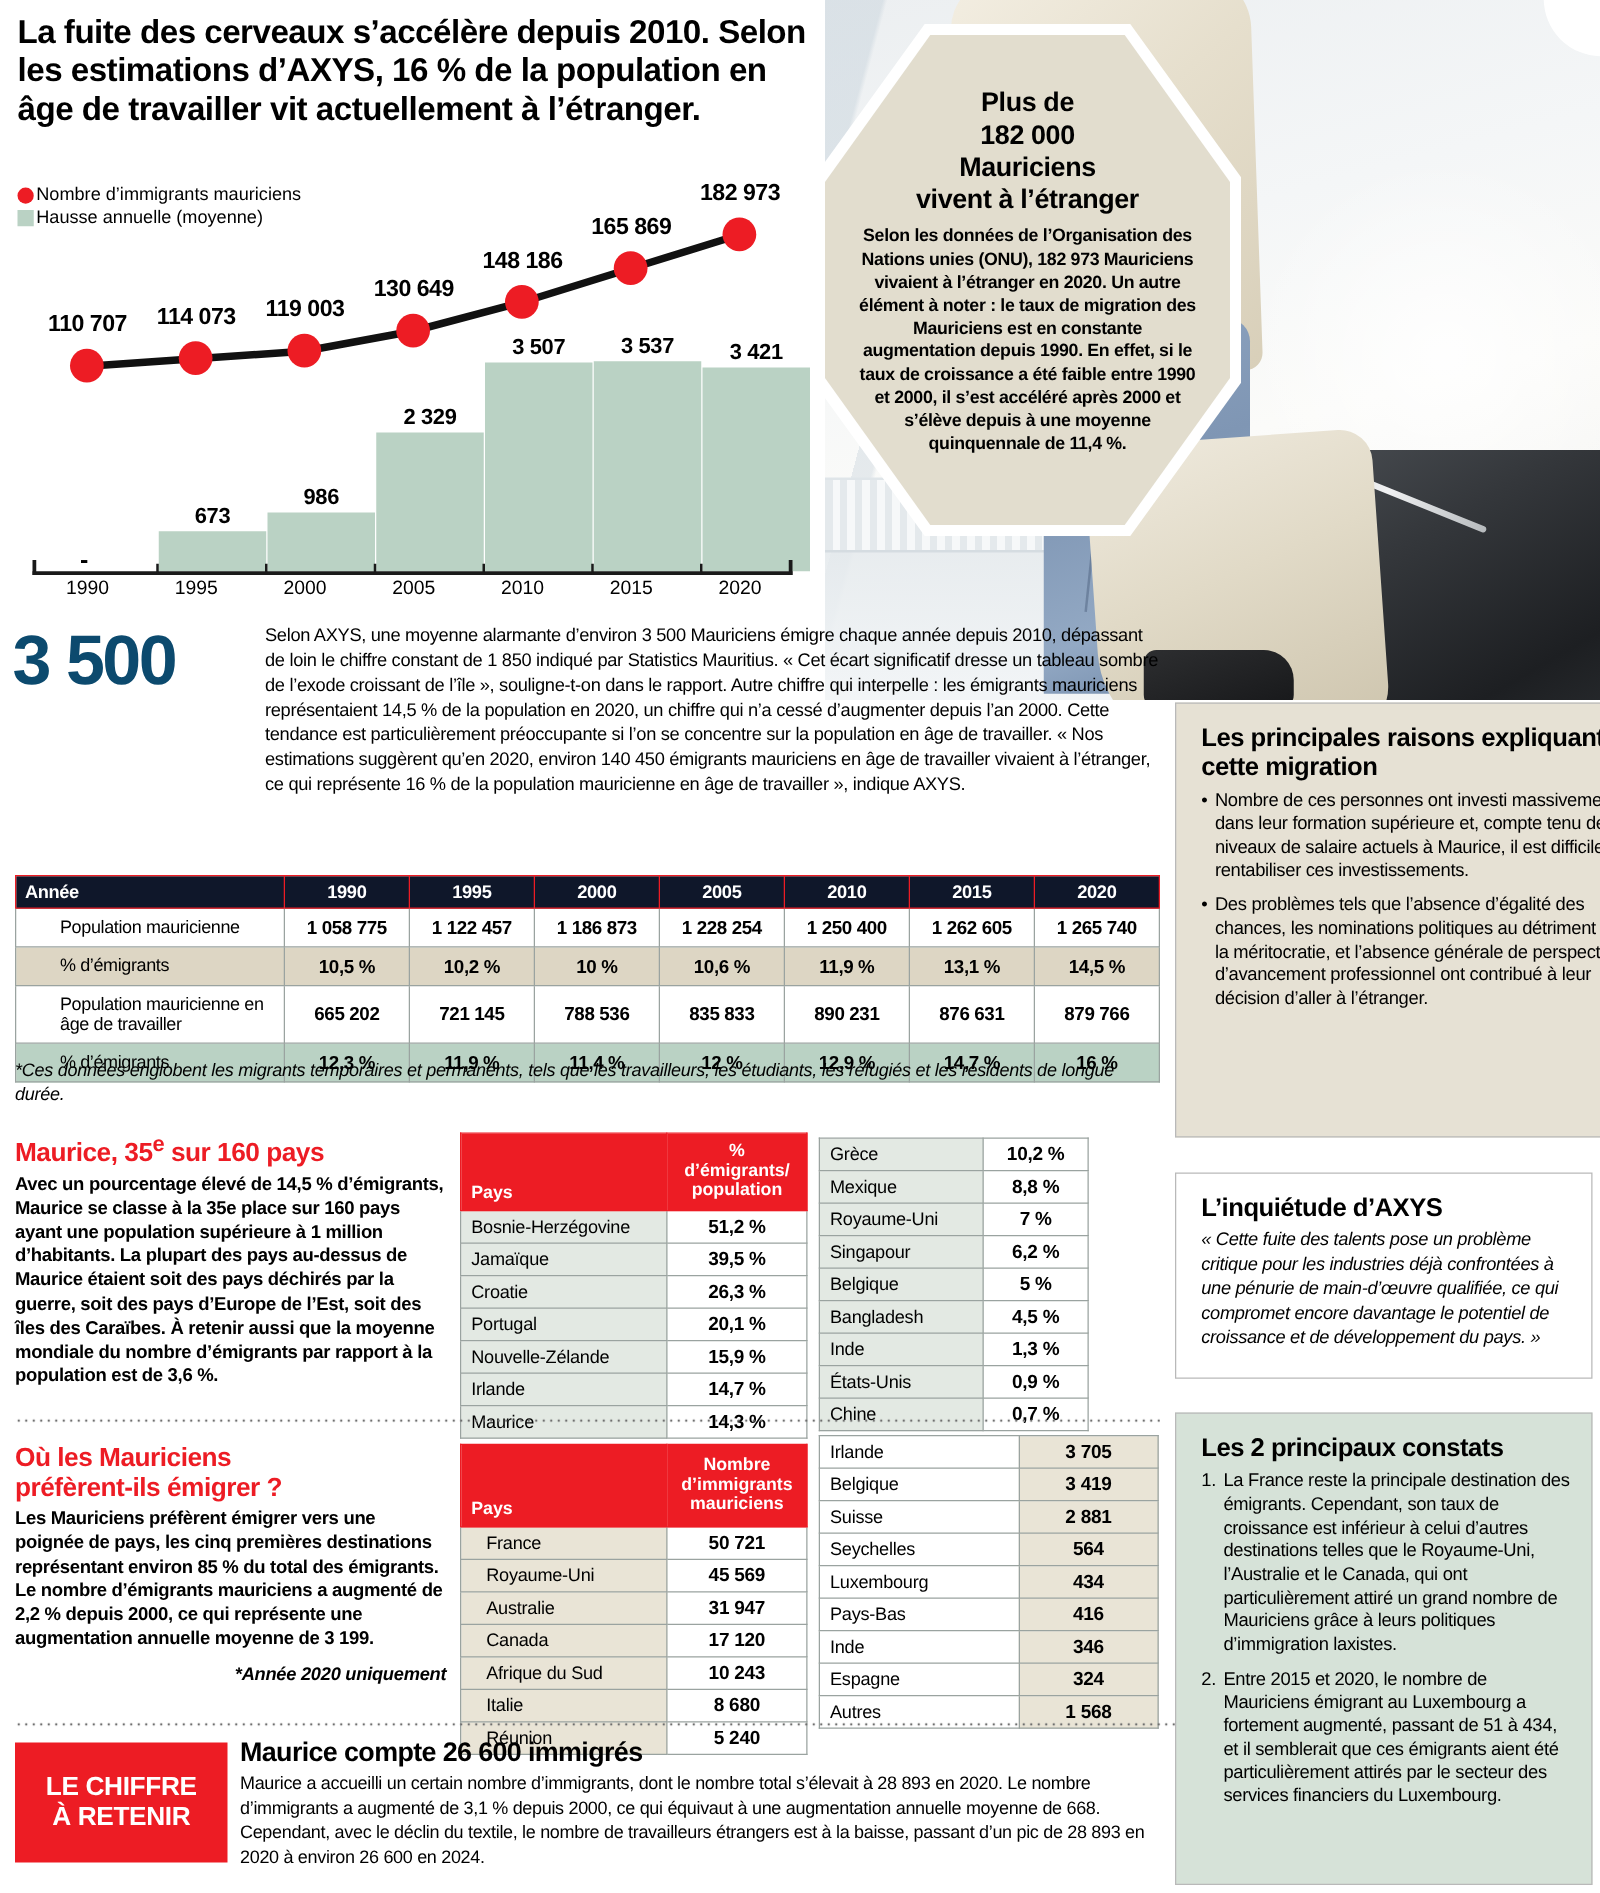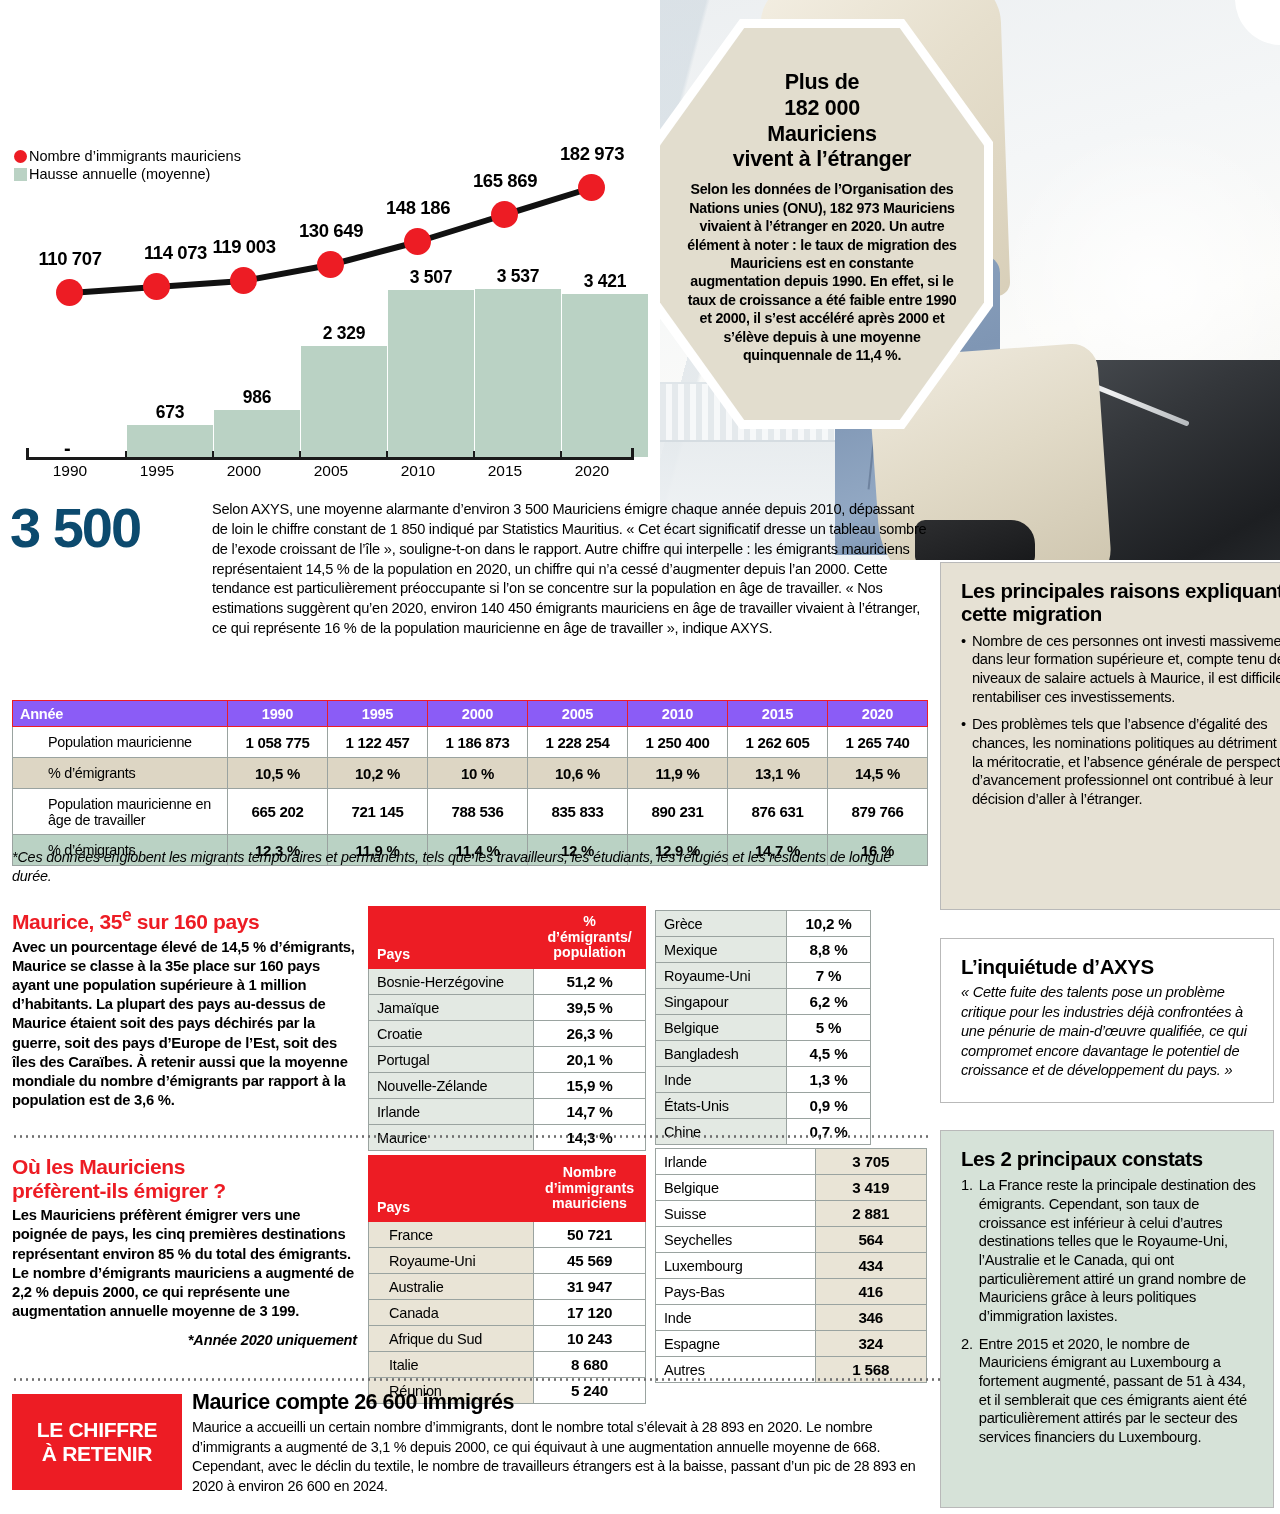--- a/index.html
+++ b/index.html
@@ -191,21 +191,21 @@
   
   .main-table {
     position: absolute; left: 12px; top: 700px; width: 916px;
     border-collapse: collapse; font-size: 14.3px;
   }
   .main-table th, .main-table td {
     border: 1px solid #9aa3a0; padding: 4px 7px; text-align: center;
     height: 31px; letter-spacing: -0.3px;
   }
   .main-table thead th {
-    background: #8b5cf6; color: #fff; font-weight: 700; border-color: #ed1c24;
+    background: #0f172a; color: #fff; font-weight: 700; border-color: #ed1c24;
     font-size: 14.6px; height: 26px;
   }
   .main-table thead th:first-child { text-align: left; }
   .main-table td:first-child { text-align: left; font-weight: 400; font-size: 14.4px; padding-left: 35px; }
   .main-table td:not(:first-child) { font-weight: 700; font-size: 15px; }
   .row-white td { background: #fff; }
   .row-beige td { background: #ddd6c4; }
   .row-green td { background: #bad2c4; }
   .row-tall td { height: 46px; }
   .footnote {
@@ -301,20 +301,21 @@
     <div class="handle-b"></div>
     <div class="grip"></div>
     <div class="suitcase"></div>
     <div class="zipper"></div>
     <div class="zip-pull"></div>
     <div class="draped-coat"></div>
     <div class="shoe"></div>
     <div class="round-tr"></div>
   </div>
 
+  <div class="headline">La fuite des cerveaux s’accélère depuis 2010. Selon les estimations d’AXYS, 16 % de la population en âge de travailler vit actuellement à l’étranger.</div>
 
   <div class="chart">
     <div class="chart-plot">
 
       <div class="bar" style="left:113px; width:86px; height:32px;"></div>
       <div class="bar" style="left:200px; width:86px; height:47px;"></div>
       <div class="bar" style="left:287px; width:86px; height:111px;"></div>
       <div class="bar" style="left:374px; width:86px; height:167px;"></div>
       <div class="bar" style="left:461px; width:86px; height:168px;"></div>
       <div class="bar" style="left:548px; width:86px; height:163px;"></div>
@@ -333,21 +334,21 @@
 
       <div class="dot" style="left:42px;  top:169px;"></div>
       <div class="dot" style="left:129px; top:163px;"></div>
       <div class="dot" style="left:216px; top:157px;"></div>
       <div class="dot" style="left:303px; top:141px;"></div>
       <div class="dot" style="left:390px; top:118px;"></div>
       <div class="dot" style="left:477px; top:91px;"></div>
       <div class="dot" style="left:564px; top:64px;"></div>
 
       <div class="dot-label" style="left:6px;   width:100px; top:138px;">110 707</div>
-      <div class="dot-label" style="left:93px;  width:100px; top:132px;text-align:right;">114 073</div>
+      <div class="dot-label" style="left:93px;  width:100px; top:132px;">114 073</div>
       <div class="dot-label" style="left:180px; width:100px; top:126px;">119 003</div>
       <div class="dot-label" style="left:267px; width:100px; top:110px;">130 649</div>
       <div class="dot-label" style="left:354px; width:100px; top:87px;">148 186</div>
       <div class="dot-label" style="left:441px; width:100px; top:60px;">165 869</div>
       <div class="dot-label" style="left:528px; width:100px; top:33px;">182 973</div>
 
       <div class="axis-line"></div>
       <div class="axis-cap-l"></div>
       <div class="axis-cap-r"></div>
       <div class="tick" style="left:111px;"></div>

